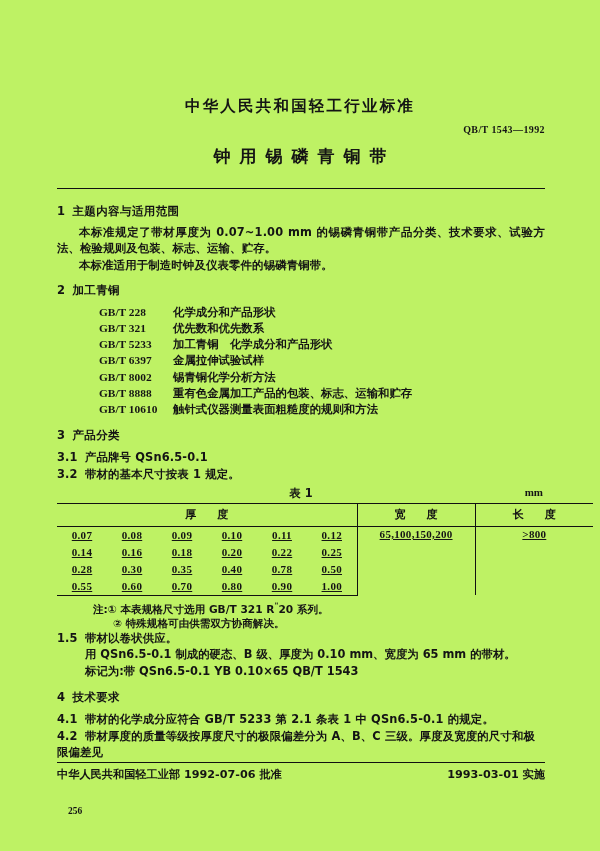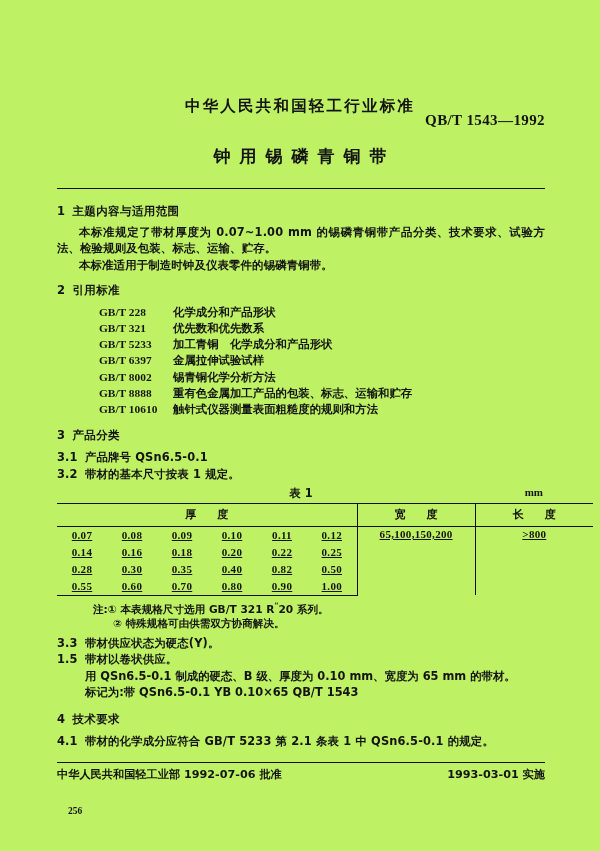--- a/index.html
+++ b/index.html
@@ -31,22 +31,22 @@
     left: 0; right: 0;
     top: 96px;
     text-align: center;
     font-size: 15.5px;
     letter-spacing: 2.2px;
     font-weight: bold;
   }
   .std-code {
     position: absolute;
     right: 55px;
-    top: 112px;
-    font-size: 15px;
+    top: 124px;
+    font-size: 10px;
     font-weight: bold;
     letter-spacing: 0.4px;
   }
   .doc-title {
     position: absolute;
     left: 0; right: 0;
     top: 145px;
     text-align: center;
     font-size: 17px;
     letter-spacing: 9px;
@@ -227,21 +227,21 @@
 
     <div class="sec-head cn">
       <span class="no">1</span><span>主题内容与适用范围</span>
     </div>
     <p class="para indent cn">本标准规定了带材厚度为 0.07~1.00 mm 的锡磷青铜带产品分类、技术要求、试验方法、检验规则及包装、标志、运输、贮存。</p>
     <p class="para indent cn">本标准适用于制造时钟及仪表零件的锡磷青铜带。</p>
 
     <div class="spacer-sm"></div>
 
     <div class="sec-head cn">
-      <span class="no">2</span><span>引用标准</span>
+      <span class="no">2</span><span>加工青铜</span>
     </div>
     <ul class="ref-list">
       <li><span class="code">GB/T 228</span><span class="cn">化学成分和产品形状</span></li>
       <li><span class="code">GB/T 321</span><span class="cn">优先数和优先数系</span></li>
       <li><span class="code">GB/T 5233</span><span class="cn">加工青铜　化学成分和产品形状</span></li>
       <li><span class="code">GB/T 6397</span><span class="cn">金属拉伸试验试样</span></li>
       <li><span class="code">GB/T 8002</span><span class="cn">锡青铜化学分析方法</span></li>
       <li><span class="code">GB/T 8888</span><span class="cn">重有色金属加工产品的包装、标志、运输和贮存</span></li>
       <li><span class="code">GB/T 10610</span><span class="cn">触针式仪器测量表面粗糙度的规则和方法</span></li>
     </ul>
@@ -296,55 +296,55 @@
             <td class="td-num">0.18</td>
             <td class="td-num">0.20</td>
             <td class="td-num">0.22</td>
             <td class="td-num">0.25</td>
           </tr>
           <tr>
             <td class="td-num">0.28</td>
             <td class="td-num">0.30</td>
             <td class="td-num">0.35</td>
             <td class="td-num">0.40</td>
-            <td class="td-num">0.82</td>
+            <td class="td-num">0.78</td>
             <td class="td-num">0.50</td>
           </tr>
           <tr>
             <td class="td-num">0.55</td>
             <td class="td-num">0.60</td>
             <td class="td-num">0.70</td>
             <td class="td-num">0.80</td>
             <td class="td-num">0.90</td>
             <td class="td-num">1.00</td>
           </tr>
         </tbody>
       </table>
       <ul class="notes">
         <li class="cn"><span>注:① 本表规格尺寸选用 GB/T 321 R</span><sup class="r20">"</sup><span>20 系列。</span></li>
         <li class="cn n2">② 特殊规格可由供需双方协商解决。</li>
       </ul>
     </div>
 
-    <p class="clause cn" style="margin-top:5px">
-      <span class="no">3.3</span><span>带材供应状态为硬态(Y)。</span>
-    </p>
     <p class="clause cn">
       <span class="no">1.5</span><span>带材以卷状供应。</span>
     </p>
     <p class="clause-cont cn">用 QSn6.5-0.1 制成的硬态、B 级、厚度为 0.10 mm、宽度为 65 mm 的带材。</p>
     <p class="clause-cont cn">标记为:带 QSn6.5-0.1 YB 0.10×65 QB/T 1543</p>
 
     <div class="spacer-md"></div>
 
     <div class="sec-head cn">
       <span class="no">4</span><span>技术要求</span>
     </div>
     <p class="clause cn">
       <span class="no">4.1</span><span>带材的化学成分应符合 GB/T 5233 第 2.1 条表 1 中 QSn6.5-0.1 的规定。</span>
+    </p>
+    <p class="clause cn">
+      <span class="no">4.2</span><span>带材厚度的质量等级按厚度尺寸的极限偏差分为 A、B、C 三级。厚度及宽度的尺寸和极限偏差见</span>
     </p>
 
   </div>
 
   <div class="rule-bottom"></div>
 
   <div class="footer-row">
     <span class="cn">中华人民共和国轻工业部 1992-07-06 批准</span>
     <span class="cn">1993-03-01 实施</span>
   </div>

